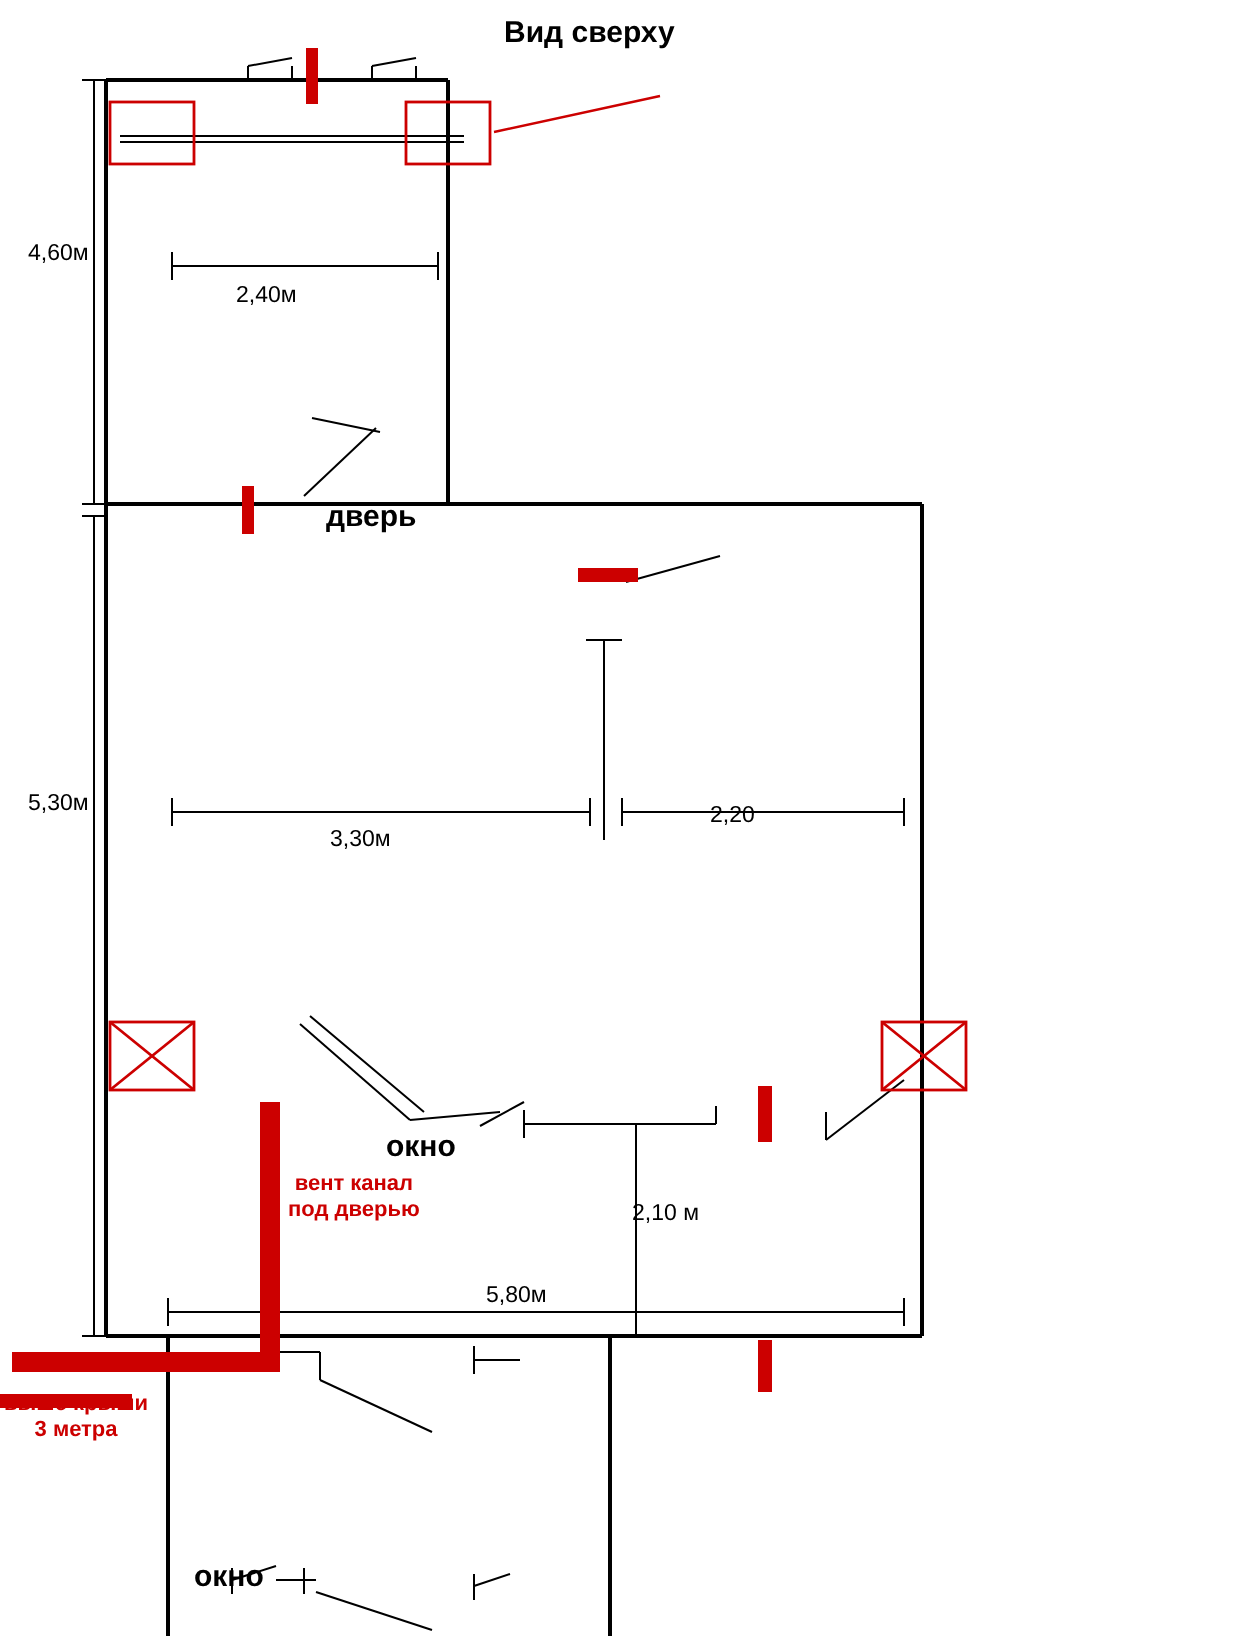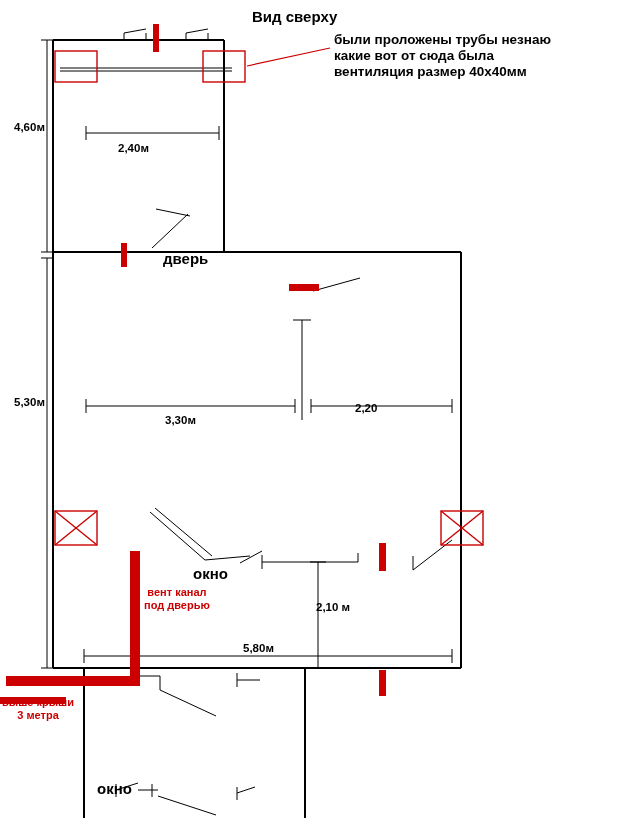--- a/index.html
+++ b/index.html
@@ -16,21 +16,20 @@
     height: 822px;
     background: #ffffff;
     overflow: hidden;
   }
   .lbl {
     position: absolute;
     font-family: "Liberation Sans", sans-serif;
     color: #000000;
     white-space: pre;
     line-height: 1.18;
-    font-weight: bold;
   }
   .title {
     font-size: 15px;
     font-weight: bold;
   }
   .note {
     font-size: 13.5px;
     font-weight: bold;
     color: #000000;
   }
@@ -181,23 +180,20 @@
       <rect x="379" y="670" width="7" height="26" fill="#cc0000"></rect>
 
       <rect x="130" y="551" width="10" height="135" fill="#cc0000"></rect>
       <rect x="6" y="676" width="134" height="10" fill="#cc0000"></rect>
       <rect x="0" y="697" width="66" height="7" fill="#cc0000"></rect>
     </g>
   </svg>
 
   <div class="lbl title" style="left:252px; top:8px;">Вид сверху</div>
 
-  <div class="lbl note" style="left:334px; top:32px;">были проложены трубы незнаю
-какие вот от сюда была
-вентиляция размер 40х40мм</div>
 
 
   <div class="lbl rednote" style="left:144px; top:586px;">вент канал
 под дверью</div>
 
   <div class="lbl rednote" style="left:2px; top:696px;">выше крыши
 3 метра</div>
 
   <div class="lbl small" style="left:163px; top:250px;">дверь</div>
 

